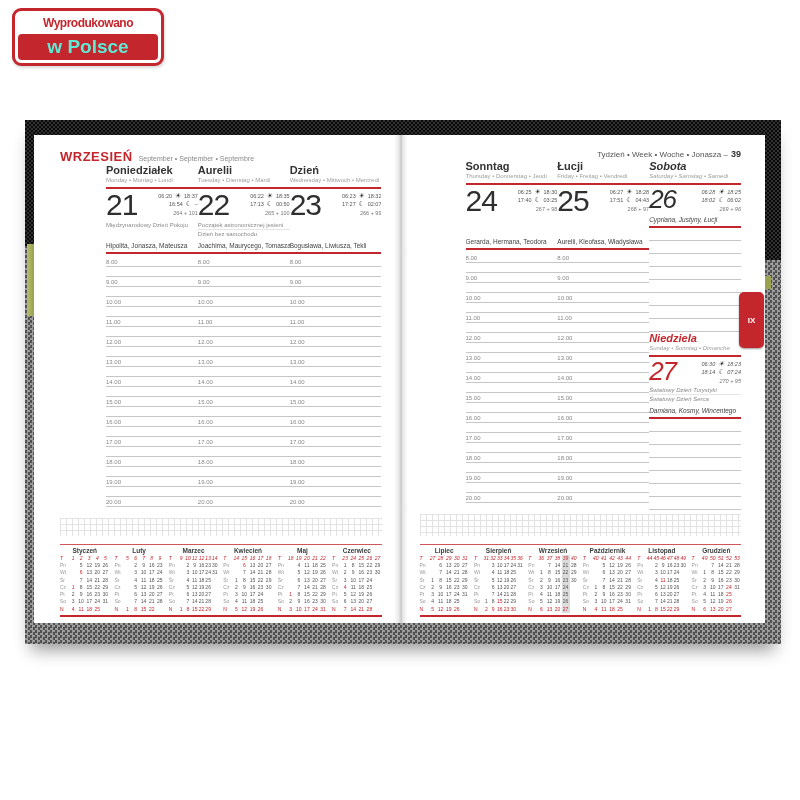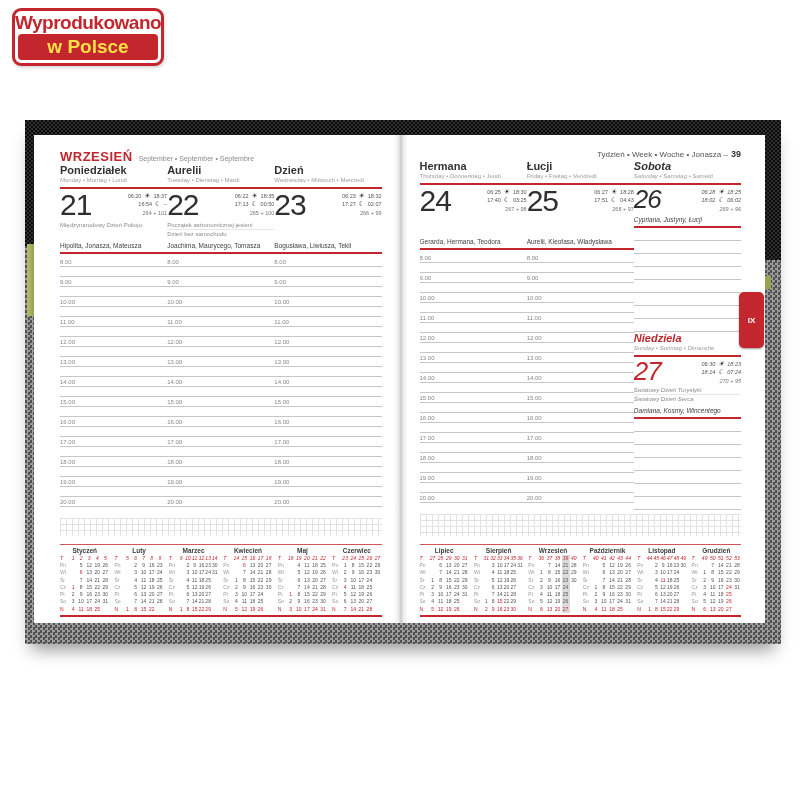--- a/index.html
+++ b/index.html
@@ -9,23 +9,23 @@
   *{box-sizing:border-box; margin:0; padding:0;}
   html,body{width:800px; height:800px; background:#ffffff; overflow:hidden;
     font-family:"Liberation Sans", sans-serif;}
   .canvas{position:relative; width:800px; height:800px; background:#fff;}
 
   
   .badge{position:absolute; left:12px; top:8px; width:152px; height:58px;
     background:#fff; border:3px solid var(--accent); border-radius:9px;
     box-shadow:1px 2px 3px rgba(0,0,0,.15); display:flex; flex-direction:column; overflow:hidden;}
   .badge-top{flex:1; display:flex; align-items:center; justify-content:center;
-    color:var(--accent); font-weight:bold; font-size:19px; letter-spacing:-.5px;}
+    color:var(--accent); font-weight:bold; font-size:12px; letter-spacing:-.5px;}
   .badge-bottom{height:26px; margin:0 3px 3px; background:var(--accent); border-radius:4px;
-    display:flex; align-items:center; justify-content:center; color:#fde047; font-weight:bold; font-size:19px;}
+    display:flex; align-items:center; justify-content:center; color:#5eead4; font-weight:bold; font-size:19px;}
 
   
   .planner{position:absolute; left:25px; top:120px; width:756px; height:524px;
     background:conic-gradient(#9b9b9b 0 90deg,#515151 90deg 180deg,#9b9b9b 180deg 270deg,#515151 270deg);
     background-size:5px 5px;
     box-shadow:0 12px 16px -6px rgba(0,0,0,.4);}
   .carbon{position:absolute;
     background:conic-gradient(#303030 0 90deg,#0a0a0a 90deg 180deg,#303030 180deg 270deg,#0a0a0a 270deg);
     background-size:4px 4px;}
   .carbon.top{left:0; right:0; top:0; height:16px;}
@@ -45,21 +45,21 @@
   .page{flex:1; display:flex; flex-direction:column; min-width:0;}
   .page.left{padding:14px 12px 6px 26px;}
   .page.right{padding:14px 24px 6px 12px;}
 
   .pg-head{height:22px; display:flex; align-items:baseline;}
   .pg-head.rhead{justify-content:flex-end; font-size:8px; color:#555;}
   .month-pl{color:var(--accent); font-weight:bold; font-size:13px; letter-spacing:.5px;}
   .month-sub{color:var(--mut); font-size:7px; margin-left:6px;}
   .wk-num{font-weight:bold; font-size:9px; margin-left:3px; color:#333;}
 
-  .day-row{display:flex; gap:0; height:352px;}
+  .day-row{display:flex; gap:0; height:352px;margin-left:46px;}
   .day-col{flex:1; display:flex; flex-direction:column; min-width:0; overflow:hidden;}
   .d-title{height:13px; font-size:11px; font-weight:bold; color:#333; line-height:12px; white-space:nowrap;}
   .d-sub{height:9px; font-size:6px; color:#9d9d9d; line-height:7px; white-space:nowrap;}
   .d-rule{height:2px; background:var(--accent); margin:1px 0 2px;}
   .d-numrow{height:30px; display:flex; justify-content:space-between; align-items:flex-start;}
   .d-num{font-size:30px; line-height:28px; font-weight:200; letter-spacing:-1px; color:var(--ink);}
   .d-times{font-size:5.5px; color:#555; text-align:right; padding-top:1px;}
   .t-row{display:flex; justify-content:flex-end; align-items:center; gap:2px; height:8px; line-height:8px;}
   .t-ic{font-size:7px; color:#222; width:8px; text-align:center;}
   .t-doy{margin-top:2px; color:#777; height:7px; line-height:7px;}
@@ -772,21 +772,21 @@
 
       <div class="gutter"></div>
 
       <div class="page right">
         <div class="pg-head rhead">
           <span>Tydzień • Week • Woche • Jonasza –</span>
           <span class="wk-num">39</span>
         </div>
         <div class="day-row" id="right-days">
             <div class="day-col ">
-              <div class="d-title">Hermana</div>
+              <div class="d-title">Sonntag</div>
               <div class="d-sub">Thursday • Donnerstag • Jeudi</div>
               <div class="d-rule"></div>
               <div class="d-numrow">
                 <div class="d-num">24</div>
                 <div class="d-times">
                   <div class="t-row">
                     <div class="t-t">06:25</div>
                     <div class="t-ic">☀</div>
                     <div class="t-t">18:30</div>
                   </div>

